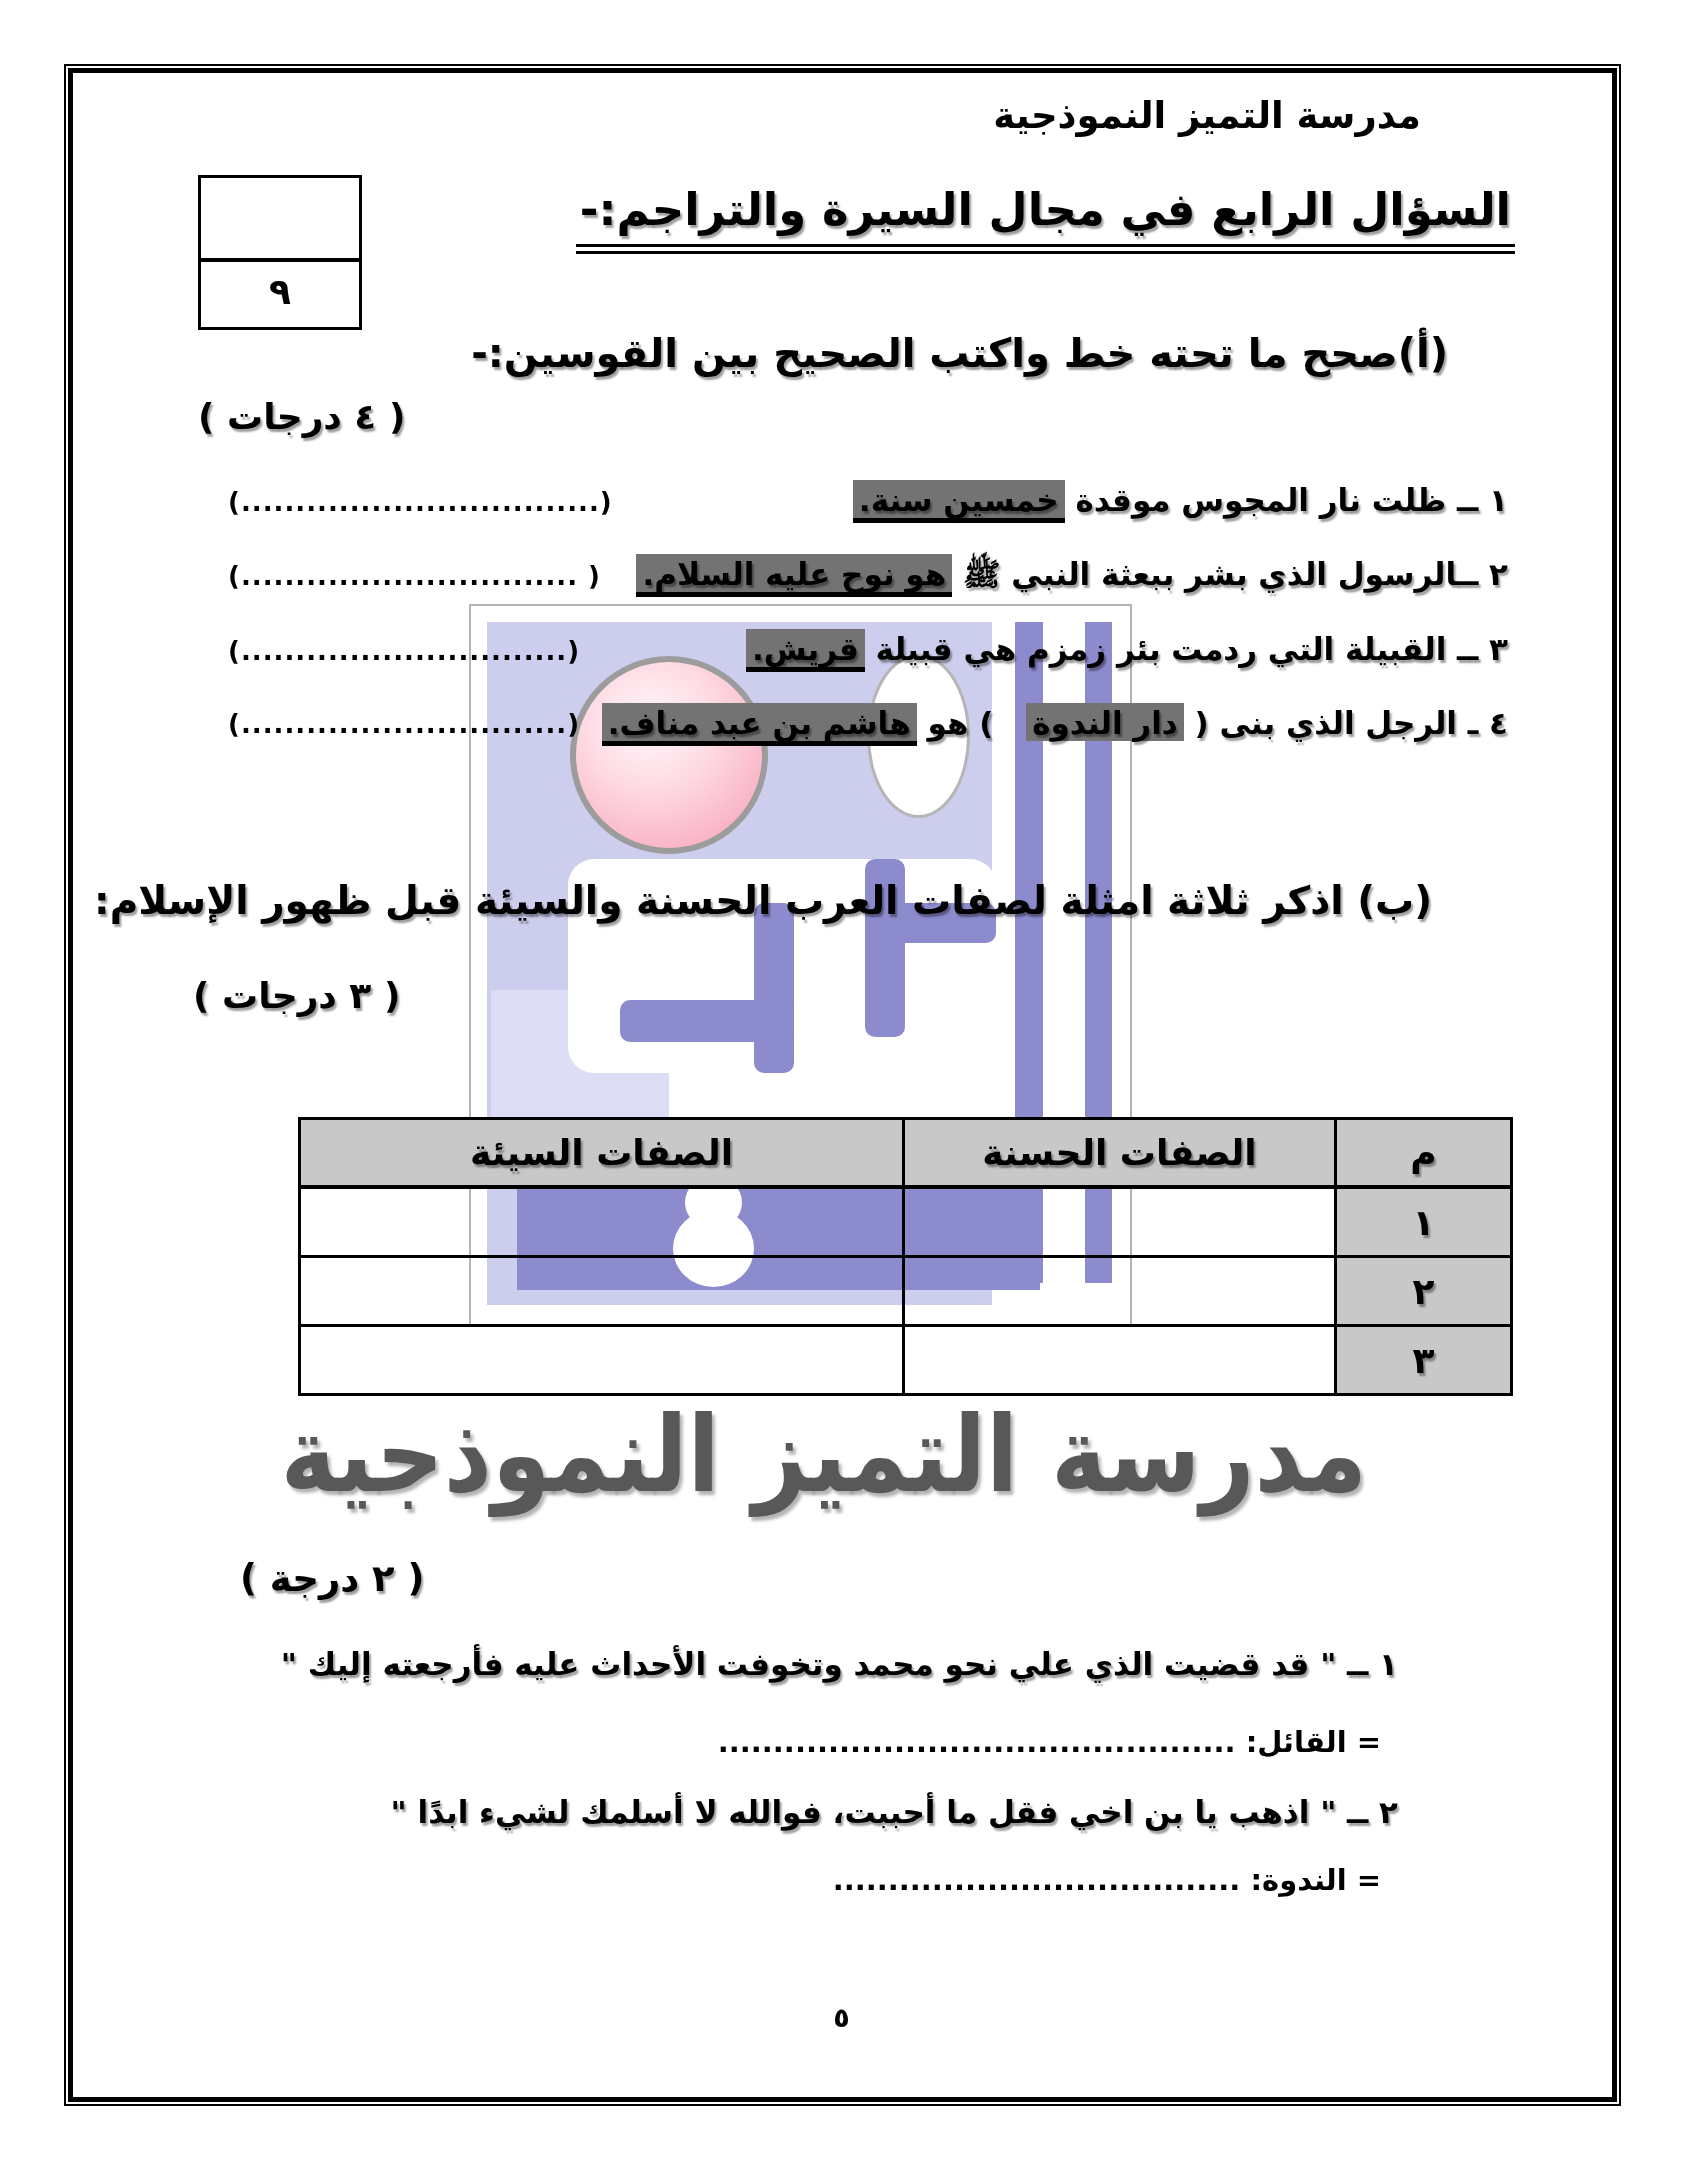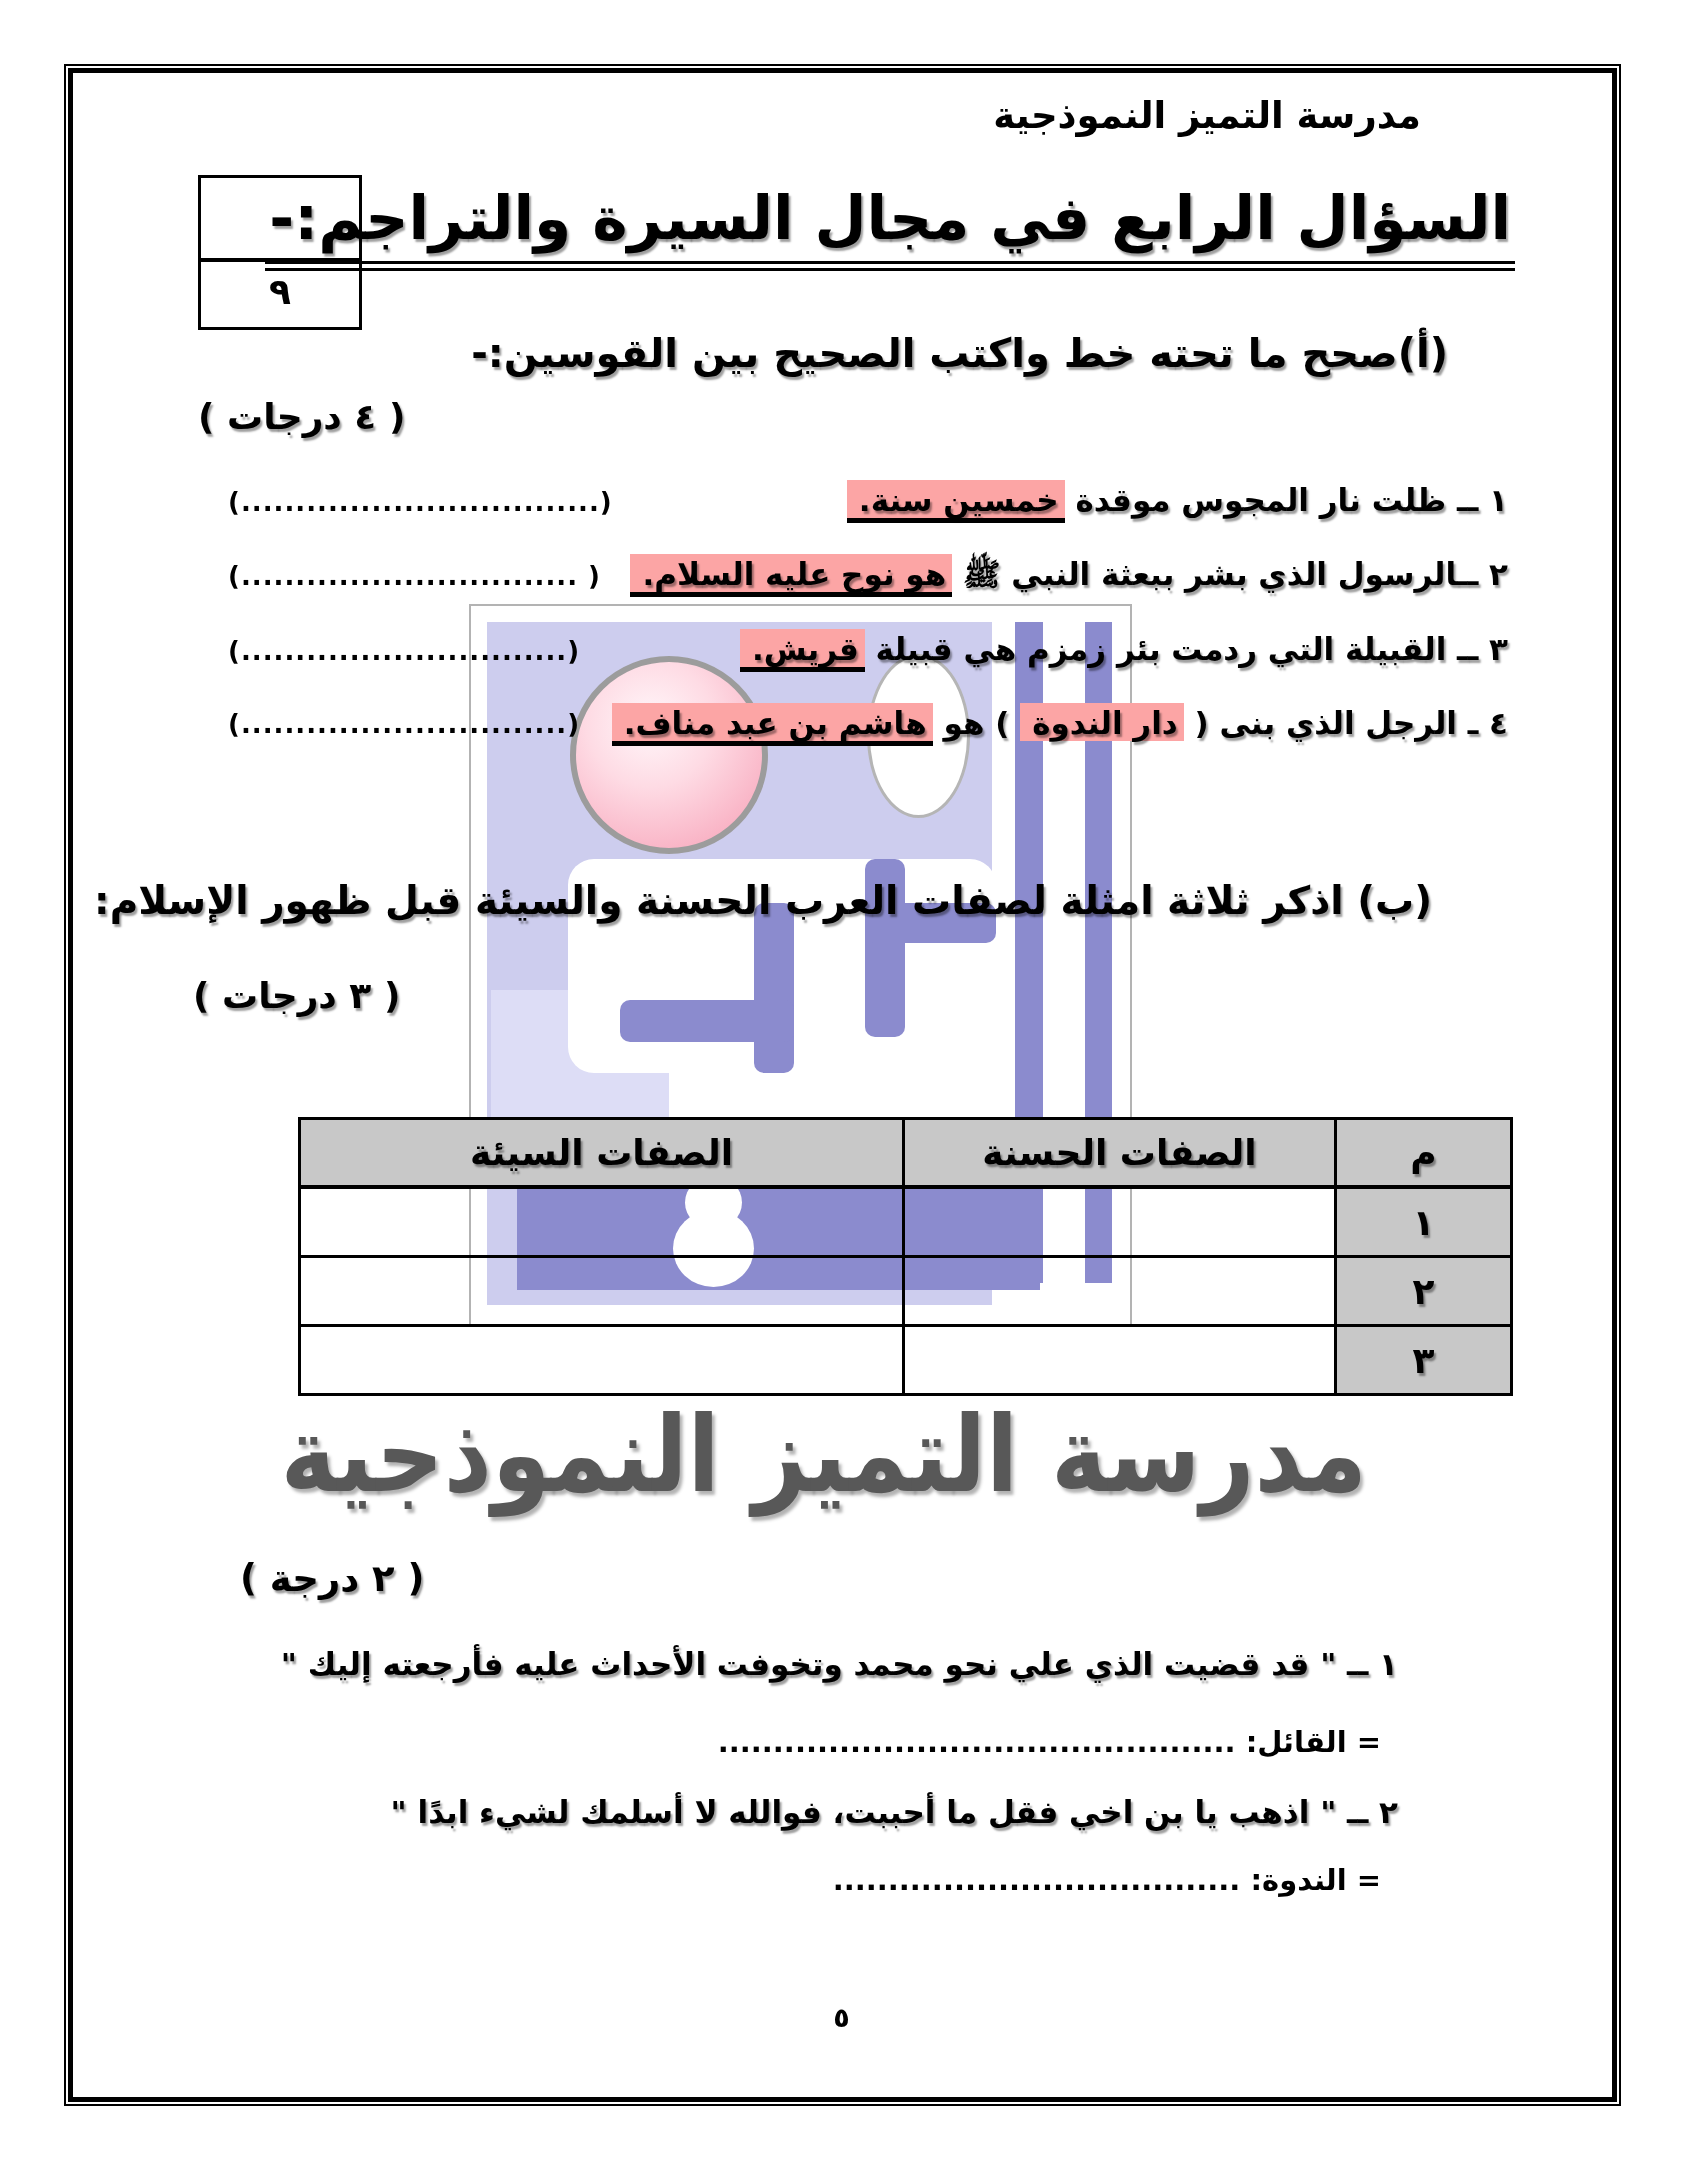--- a/index.html
+++ b/index.html
@@ -11,25 +11,25 @@
   .frame{position:absolute;left:64px;top:64px;width:1553px;height:2038px;border:2px solid #000;z-index:3;pointer-events:none;}
   .frame-inner{position:absolute;left:2px;top:2px;right:2px;bottom:2px;border:5px solid #000;}
   
   .header-school{top:94px;right:262px;font-size:37px;}
   .header-exam{top:94px;left:184px;font-size:37px;}
   
   .marks-box{position:absolute;left:198px;top:175px;width:158px;height:149px;border:3px solid #000;background:#fff;z-index:2;}
   .marks-box-top{height:80px;border-bottom:4px solid #000;}
   .marks-box-bottom{height:61px;text-align:center;font-size:36px;font-weight:700;line-height:59px;}
   
-  .q-title{top:183px;right:168px;font-size:60px;border-bottom:10px double #000;padding:0 4px 8px 4px;z-index:2;margin-left:48px;}
+  .q-title{top:183px;right:168px;font-size:45px;border-bottom:10px double #000;padding:0 4px 8px 4px;z-index:2;margin-left:48px;}
   .sec-heading{font-size:40px;z-index:2;}
   .sec-marks{font-size:36px;z-index:2;}
   .item{font-size:31px;z-index:2;}
-  .hl{background:#fca5a5;padding:2px 6px 0 12px;}
+  .hl{background:#737373;padding:2px 6px 0 6px;margin-left:22px;}
   .hl:empty{display:none;}
   .hlu{border-bottom:5px solid #000;}
   .answer{font-size:26px;z-index:2;letter-spacing:1px;}
   
   .qtable{position:absolute;left:298px;top:1117px;width:1212px;border-collapse:collapse;table-layout:fixed;z-index:2;}
   .qtable th,.qtable td{border:3px solid #000;padding:0;}
   .qtable thead th{height:65px;background:#c8c8c8;font-size:36px;font-weight:700;text-align:center;border-bottom:4px solid #000;}
   .qtable tbody td{height:66px;background:transparent;}
   .qtable td.numcell{background:#c8c8c8;text-align:center;font-size:36px;font-weight:700;}
   

